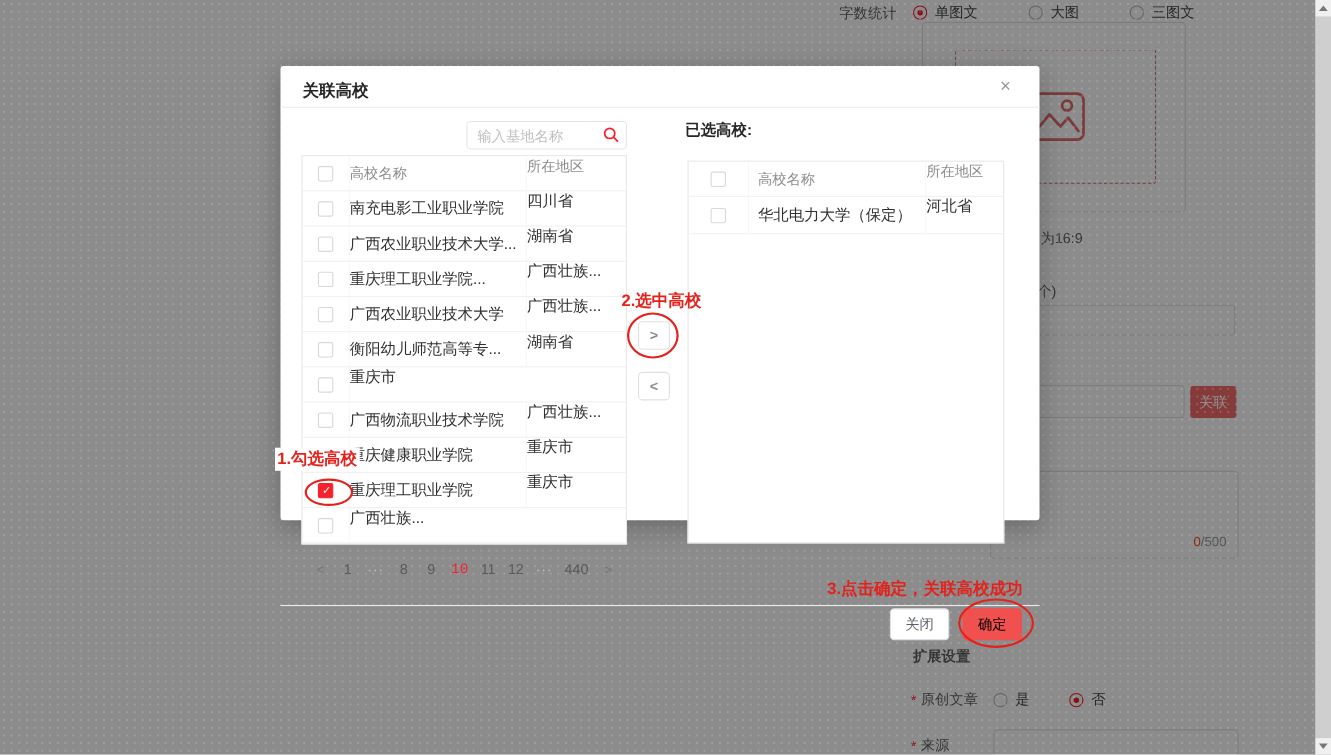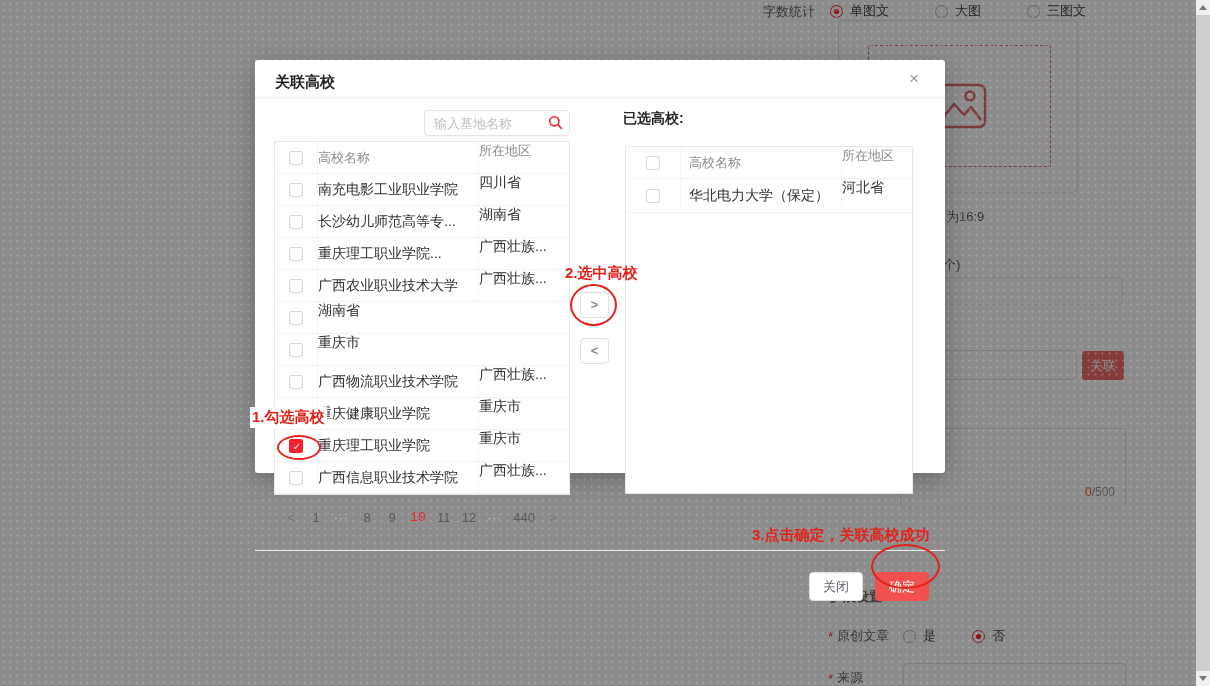--- a/index.html
+++ b/index.html
@@ -91,23 +91,23 @@
   .tf-right{top:232px;} .tf-left{top:278px;}
 
   .pager{position:absolute;left:19px;top:450px;width:296px;display:flex;justify-content:center;align-items:center;gap:11px;
          font-size:13px;color:#595959;}
   .pager .pg{min-width:14px;text-align:center;cursor:pointer;}
   .pager .pg.cur{color:var(--red);font-family:Liberation Mono, monospace;}
   .pager .pg.ell{color:#c8c8c8;letter-spacing:1px;font-size:12px;}
   .pager .pg.arrow{color:#737373;font-size:12px;}
 
   .m-foot{position:absolute;right:16px;top:493px;display:flex;gap:12px;}
-  .btn{height:29px;padding:0 13px;border-radius:4px;font-size:13px;line-height:27px;cursor:pointer;font-family:Liberation Sans, sans-serif;margin-top:19px;}
+  .btn{height:29px;padding:0 13px;border-radius:4px;font-size:13px;line-height:27px;cursor:pointer;font-family:Liberation Sans, sans-serif;}
   .btn.plain{border:1px solid #dcdfe6;background:#fff;color:#5a5e66;}
-  .btn.danger{border:1px solid var(--btnred);background:var(--btnred);color:#ffffff;}
+  .btn.danger{border:1px solid var(--btnred);background:var(--btnred);color:#000000;}
 
   
   .ann{position:absolute;z-index:30;color:var(--annred);font-size:15px;font-weight:700;white-space:nowrap;}
   .ann-t1{left:250px;top:407px;background:#fff;padding:1px 2px;}
   .ann-t2{left:565px;top:264px;}
   .ann-t3{left:752px;top:526px;}
   .ellipse{position:absolute;z-index:31;border:2px solid var(--annred);border-radius:50%;background:transparent;}
   .ann-e1{left:277px;top:435px;width:44px;height:25px;}
   .ann-e2{left:570px;top:284px;width:47px;height:42px;}
   .ann-e3{left:871px;top:544px;width:69px;height:45px;}
@@ -216,41 +216,42 @@
         <div class="c-check">
           <span class="cbox"></span>
         </div>
         <div class="c-name">南充电影工业职业学院</div>
         <div class="c-region">四川省</div>
       </div>
       <div class="trow data">
         <div class="c-check">
           <span class="cbox"></span>
         </div>
-        <div class="c-name">长沙幼儿师范高等专...</div>
+        <div class="c-name">广西农业职业技术大学...</div>
         <div class="c-region">湖南省</div>
       </div>
       <div class="trow data">
         <div class="c-check">
           <span class="cbox"></span>
         </div>
         <div class="c-name">重庆理工职业学院...</div>
         <div class="c-region">广西壮族...</div>
       </div>
       <div class="trow data">
         <div class="c-check">
           <span class="cbox"></span>
         </div>
         <div class="c-name">广西农业职业技术大学</div>
         <div class="c-region">广西壮族...</div>
       </div>
       <div class="trow data">
         <div class="c-check">
           <span class="cbox"></span>
         </div>
+        <div class="c-name">衡阳幼儿师范高等专...</div>
         <div class="c-region">湖南省</div>
       </div>
       <div class="trow data">
         <div class="c-check">
           <span class="cbox"></span>
         </div>
         <div class="c-region">重庆市</div>
       </div>
       <div class="trow data">
         <div class="c-check">
@@ -268,21 +269,20 @@
         <div class="c-check">
           <span class="cbox on"></span>
         </div>
         <div class="c-name">重庆理工职业学院</div>
         <div class="c-region">重庆市</div>
       </div>
       <div class="trow data">
         <div class="c-check">
           <span class="cbox"></span>
         </div>
-        <div class="c-name">广西信息职业技术学院</div>
         <div class="c-region">广西壮族...</div>
       </div>
     </div>
 
   <div class="sel-label">已选高校:</div>
   <div class="tbl rtable" id="rtable">
       <div class="trow head">
         <div class="c-check">
           <span class="cbox"></span>
         </div>

